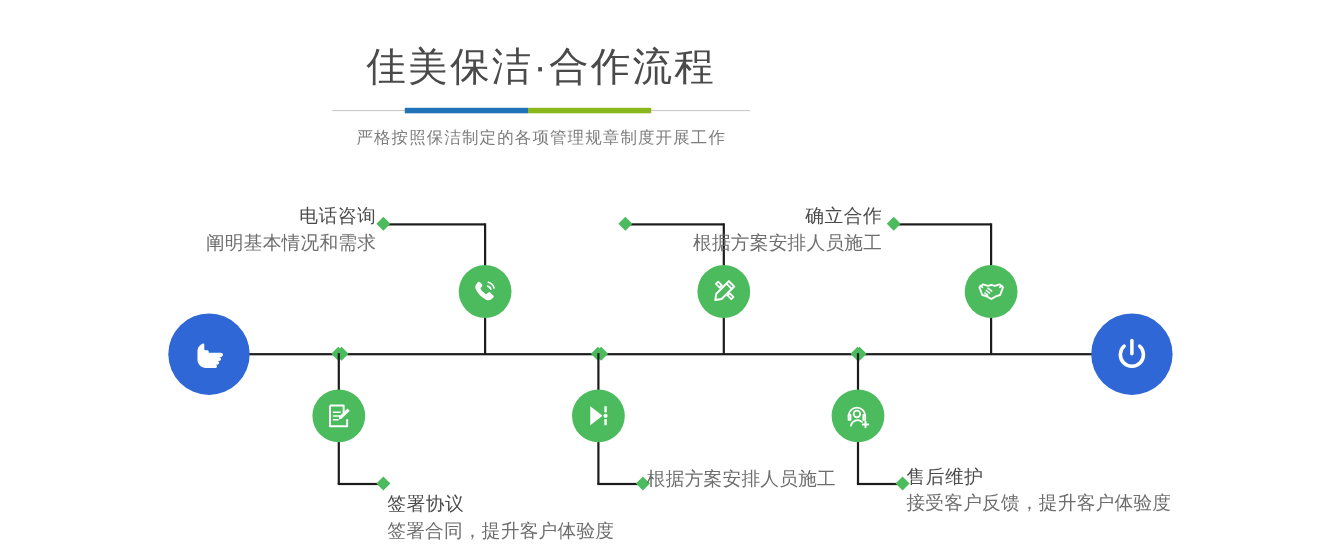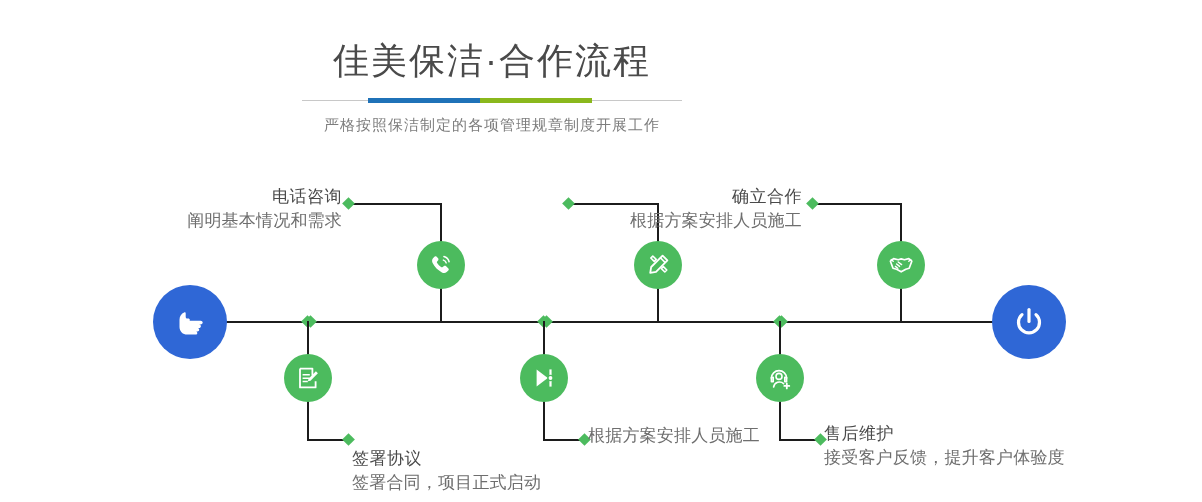--- a/index.html
+++ b/index.html
@@ -229,21 +229,21 @@
         <span>
           <svg width="28" height="28" viewBox="0 0 28 28">
             <path fill="none" stroke="#ffffff" stroke-width="1.8" stroke-linejoin="round" d="M6.0 4.6h12.4v7.0M6.0 4.6v18.8h15.6v-6.2"></path>
             <path fill="#ffffff" d="M8.6 10.0h7.2v1.5H8.6zM8.6 13.4h7.2v1.5H8.6zM8.6 16.8h5.2v1.5H8.6z"></path>
             <path fill="#ffffff" d="M21.9 7.3l2.0 2.0-7.4 7.4-2.6 0.6 0.6-2.6z"></path>
           </svg>
         </span>
       </div>
       <div class="label left-align" style="left:352px; top:448px; width:260px;">
         <span class="ttl">签署协议</span>
-        <span class="dsc">签署合同，项目正式启动</span>
+        <span class="dsc">签署合同，提升客户体验度</span>
       </div>
     </div>
 
     <div class="node">
       <div class="diamond" style="left:542px; top:317px;"></div>
       <div class="vline" style="left:657px; top:203px; height:119px;"></div>
       <div class="hline" style="left:568px; top:203px; width:90px;"></div>
       <div class="diamond" style="left:564px; top:199px;"></div>
       <div class="badge" style="left:634px; top:241px;">
         <span>

